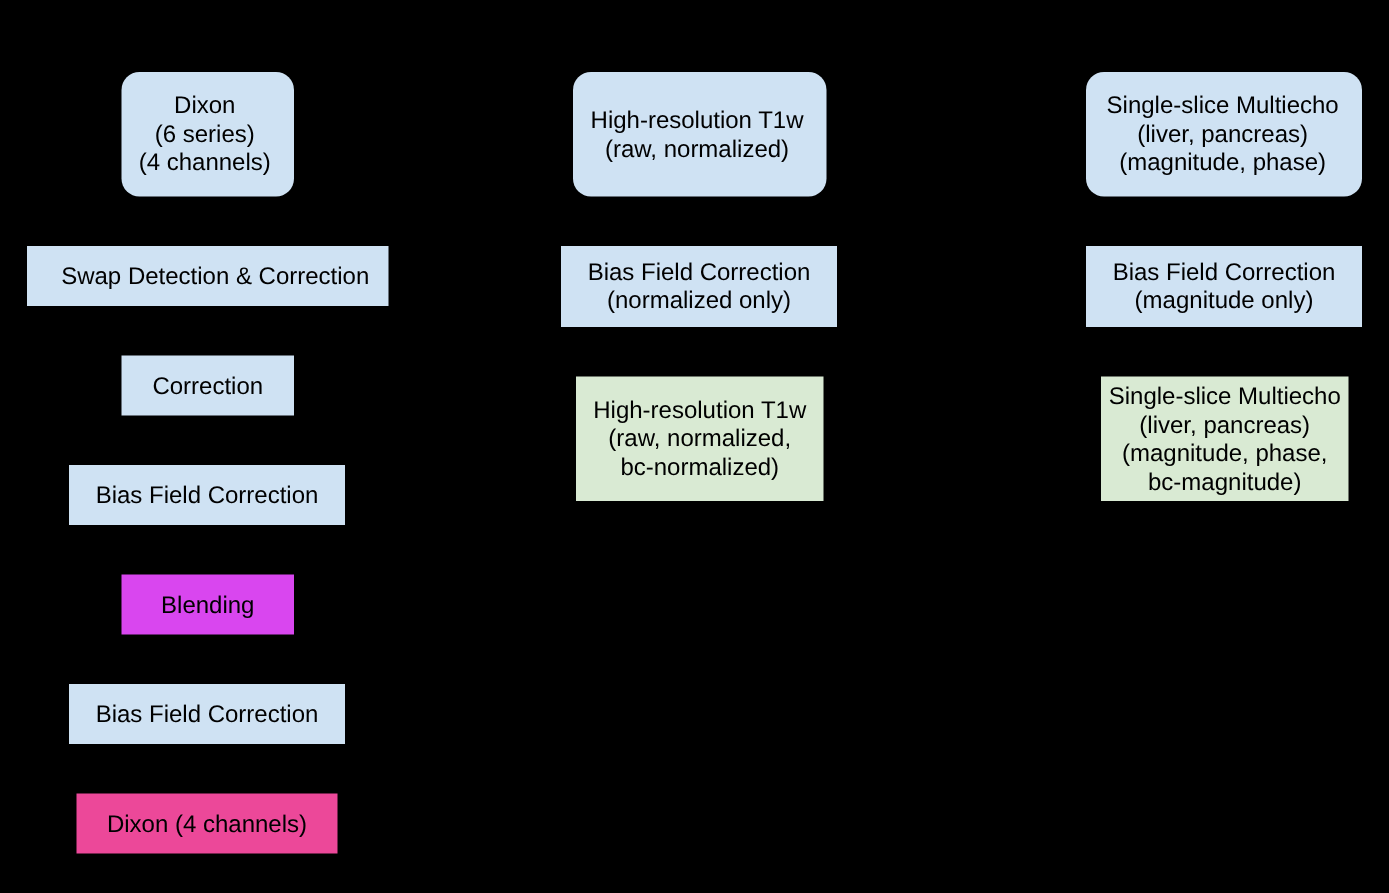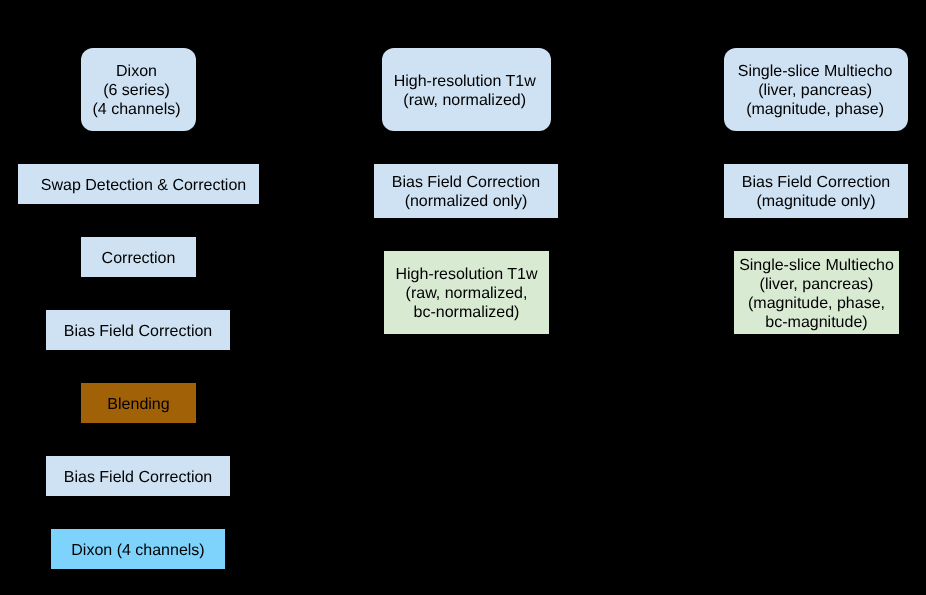--- a/index.html
+++ b/index.html
@@ -82,27 +82,27 @@
     </div>
     <div class="node" style="left: 18px; top: 153px; width: 241px; height: 40px; background: rgb(207, 226, 243); color: rgb(0, 0, 0); font-size: 16px;">
       <span class="node-label" style="transform: translate(0px, 0.5px); margin-left: 10px;">Swap Detection &amp; Correction</span>
     </div>
     <div class="node" style="left: 81px; top: 226px; width: 115px; height: 40px; background: rgb(207, 226, 243); color: rgb(0, 0, 0); font-size: 16px;">
       <span class="node-label" style="transform: translate(0px, 0.5px);">Correction</span>
     </div>
     <div class="node" style="left: 46px; top: 299px; width: 184px; height: 40px; background: rgb(207, 226, 243); color: rgb(0, 0, 0); font-size: 16px;">
       <span class="node-label" style="transform: translate(0px, 0.5px);">Bias Field Correction</span>
     </div>
-    <div class="node" style="left: 81px; top: 372px; width: 115px; height: 40px; background: #a16207; color: rgb(0, 0, 0); font-size: 16px;">
+    <div class="node" style="left: 81px; top: 372px; width: 115px; height: 40px; background: #d946ef; color: rgb(0, 0, 0); font-size: 16px;">
       <span class="node-label" style="transform: translate(0px, 0.5px);">Blending</span>
     </div>
     <div class="node" style="left: 46px; top: 445px; width: 184px; height: 40px; background: rgb(207, 226, 243); color: rgb(0, 0, 0); font-size: 16px;">
       <span class="node-label" style="transform: translate(0px, 0.5px);">Bias Field Correction</span>
     </div>
-    <div class="node" style="left: 51px; top: 518px; width: 174px; height: 40px; background: #7dd3fc; color: rgb(0, 0, 0); font-size: 16px;">
+    <div class="node" style="left: 51px; top: 518px; width: 174px; height: 40px; background: #ec4899; color: rgb(0, 0, 0); font-size: 16px;">
       <span class="node-label" style="transform: translate(0px, 0.5px);">Dixon (4 channels)</span>
     </div>
 
     <div class="node rounded" style="left: 382px; top: 37px; width: 169px; height: 83px; background: rgb(207, 226, 243); color: rgb(0, 0, 0); font-size: 16px;">
       <span class="node-label" style="transform: translate(-1.8px, 0.5px);">High-resolution T1w
 (raw, normalized)</span>
     </div>
     <div class="node" style="left: 374px; top: 153px; width: 184px; height: 54px; background: rgb(207, 226, 243); color: rgb(0, 0, 0); font-size: 16px;">
       <span class="node-label" style="transform: translate(0px, 0.5px);">Bias Field Correction
 (normalized only)</span>

